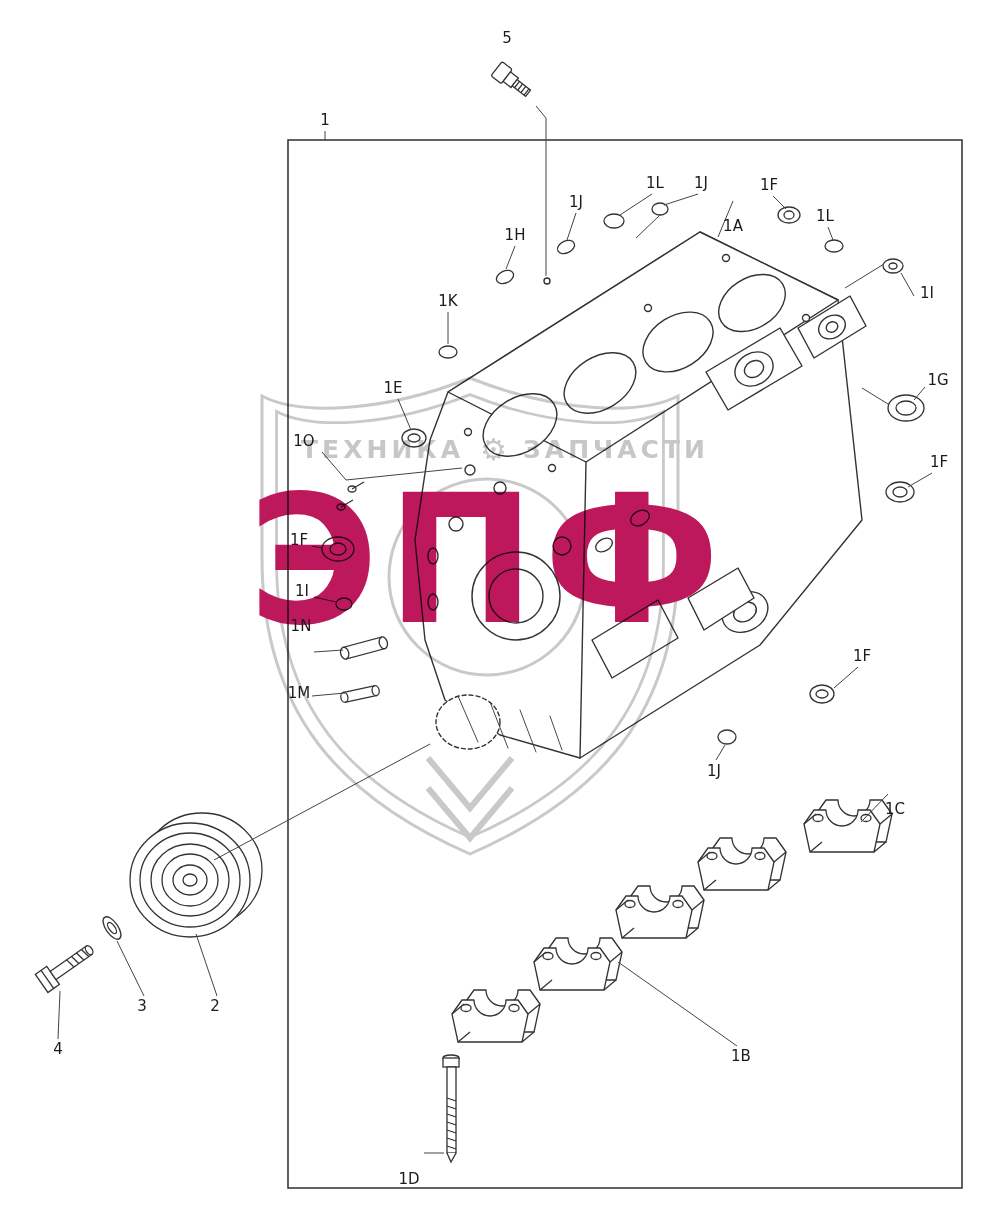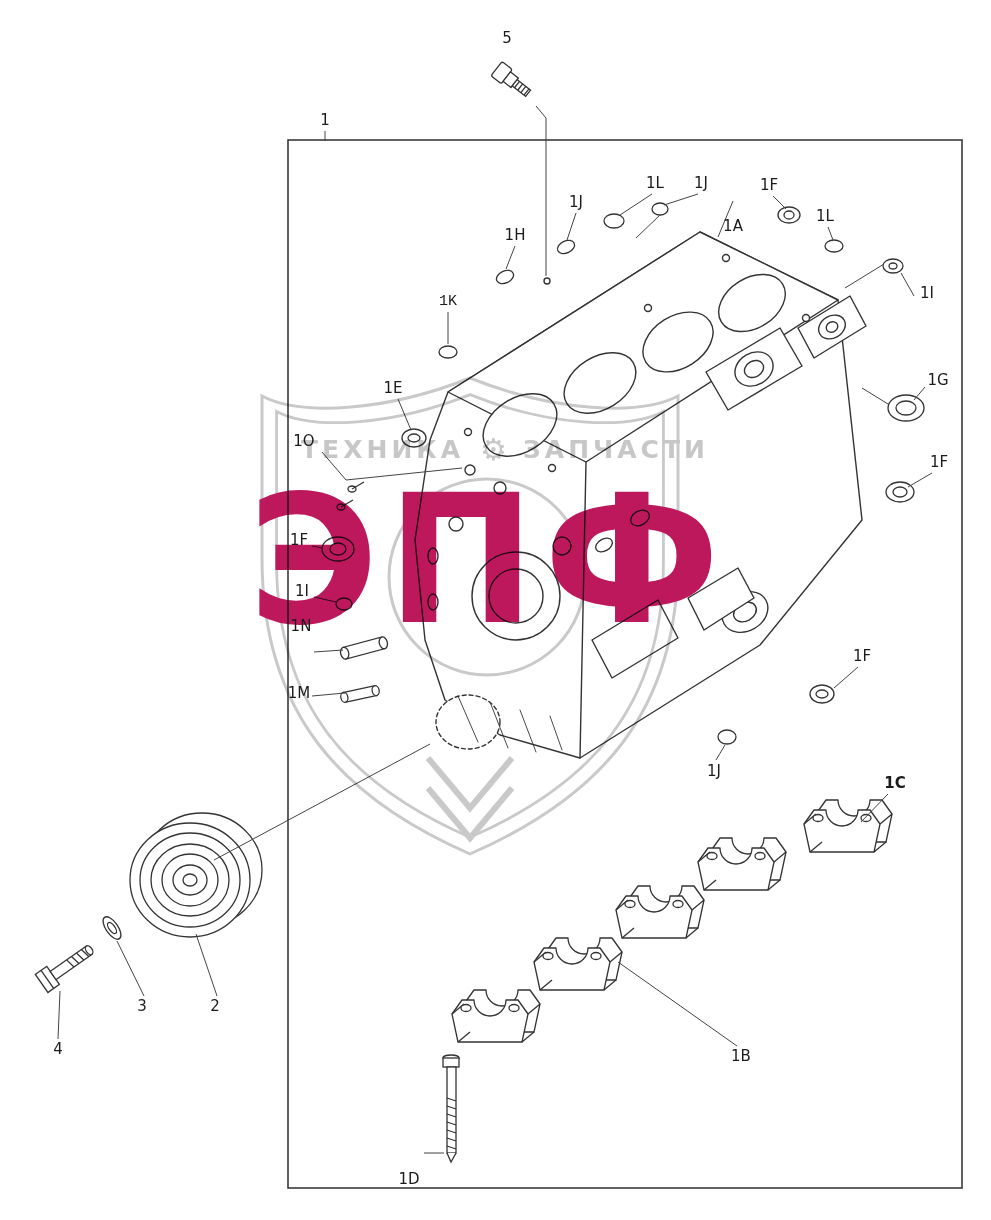--- a/index.html
+++ b/index.html
@@ -280,32 +280,32 @@
       <span class="part-label" style="left: 325px; top: 120px;">1</span>
       <span class="part-label" style="left: 507px; top: 38px;">5</span>
       <span class="part-label" style="left: 515px; top: 235px;">1H</span>
       <span class="part-label" style="left: 576px; top: 202px;">1J</span>
       <span class="part-label" style="left: 655px; top: 183px;">1L</span>
       <span class="part-label" style="left: 701px; top: 183px;">1J</span>
       <span class="part-label" style="left: 733px; top: 190px; margin-top: 36px;">1A</span>
       <span class="part-label" style="left: 769px; top: 185px;">1F</span>
       <span class="part-label" style="left: 825px; top: 216px;">1L</span>
       <span class="part-label" style="left: 927px; top: 293px;">1I</span>
-      <span class="part-label" style="left: 448px; top: 301px; font-family: Liberation Mono, monospace;">1K</span>
+      <span class="part-label" style="left: 448px; top: 301px;">1K</span>
       <span class="part-label" style="left: 393px; top: 388px;">1E</span>
       <span class="part-label" style="left: 938px; top: 380px;">1G</span>
       <span class="part-label" style="left: 304px; top: 441px;">1O</span>
       <span class="part-label" style="left: 939px; top: 462px;">1F</span>
       <span class="part-label" style="left: 299px; top: 540px;">1F</span>
       <span class="part-label" style="left: 302px; top: 591px;">1I</span>
       <span class="part-label" style="left: 301px; top: 626px;">1N</span>
       <span class="part-label" style="left: 299px; top: 693px;">1M</span>
       <span class="part-label" style="left: 862px; top: 656px;">1F</span>
       <span class="part-label" style="left: 714px; top: 771px;">1J</span>
-      <span class="part-label" style="left: 895px; top: 783px; font-weight: bold;">1C</span>
+      <span class="part-label" style="left: 895px; top: 809px;">1C</span>
       <span class="part-label" style="left: 741px; top: 1056px;">1B</span>
       <span class="part-label" style="left: 409px; top: 1153px; margin-top: 26px;">1D</span>
       <span class="part-label" style="left: 215px; top: 1006px;">2</span>
       <span class="part-label" style="left: 142px; top: 1006px;">3</span>
       <span class="part-label" style="left: 58px; top: 1049px;">4</span>
     </div>
 
 </div>
 
 </body></html>

